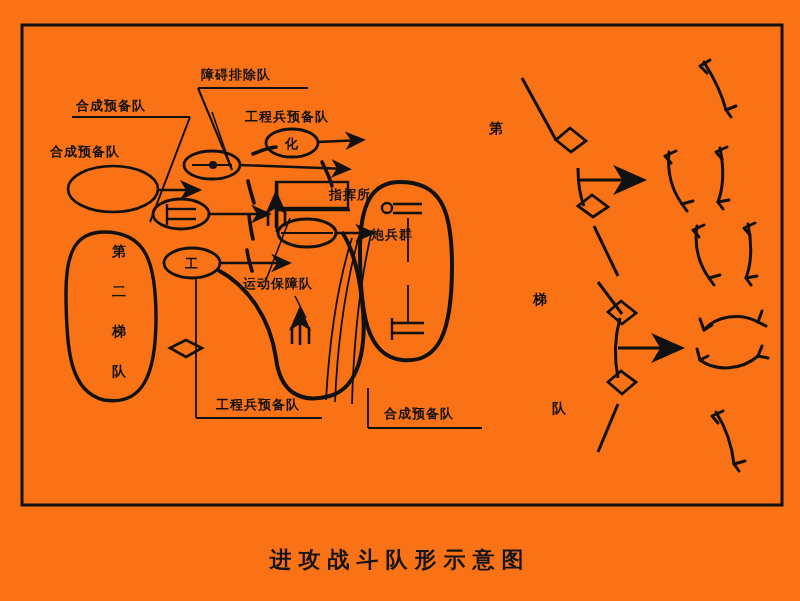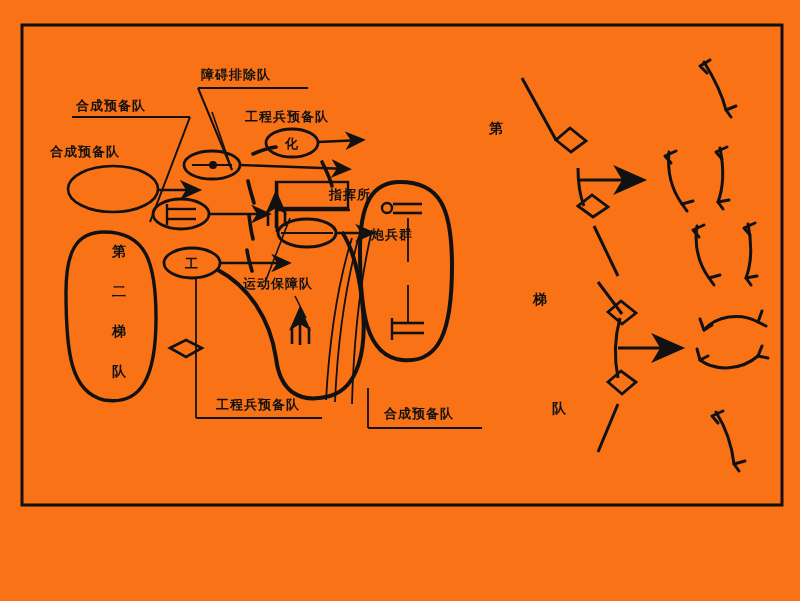--- a/index.html
+++ b/index.html
@@ -286,14 +286,15 @@
 
   <div class="lbl lbl-14" style="left:112px; top:243px;">第</div>
   <div class="lbl lbl-14" style="left:112px; top:283px;">二</div>
   <div class="lbl lbl-14" style="left:112px; top:323px;">梯</div>
   <div class="lbl lbl-14" style="left:112px; top:363px;">队</div>
 
   <div class="lbl lbl-14" style="left:489px; top:120px;">第</div>
   <div class="lbl lbl-14" style="left:533px; top:291px;">梯</div>
   <div class="lbl lbl-14" style="left:552px; top:400px;">队</div>
 
+  <div class="title" style="top:545px;">进攻战斗队形示意图</div>
 
 </div>
 
 </body></html>

